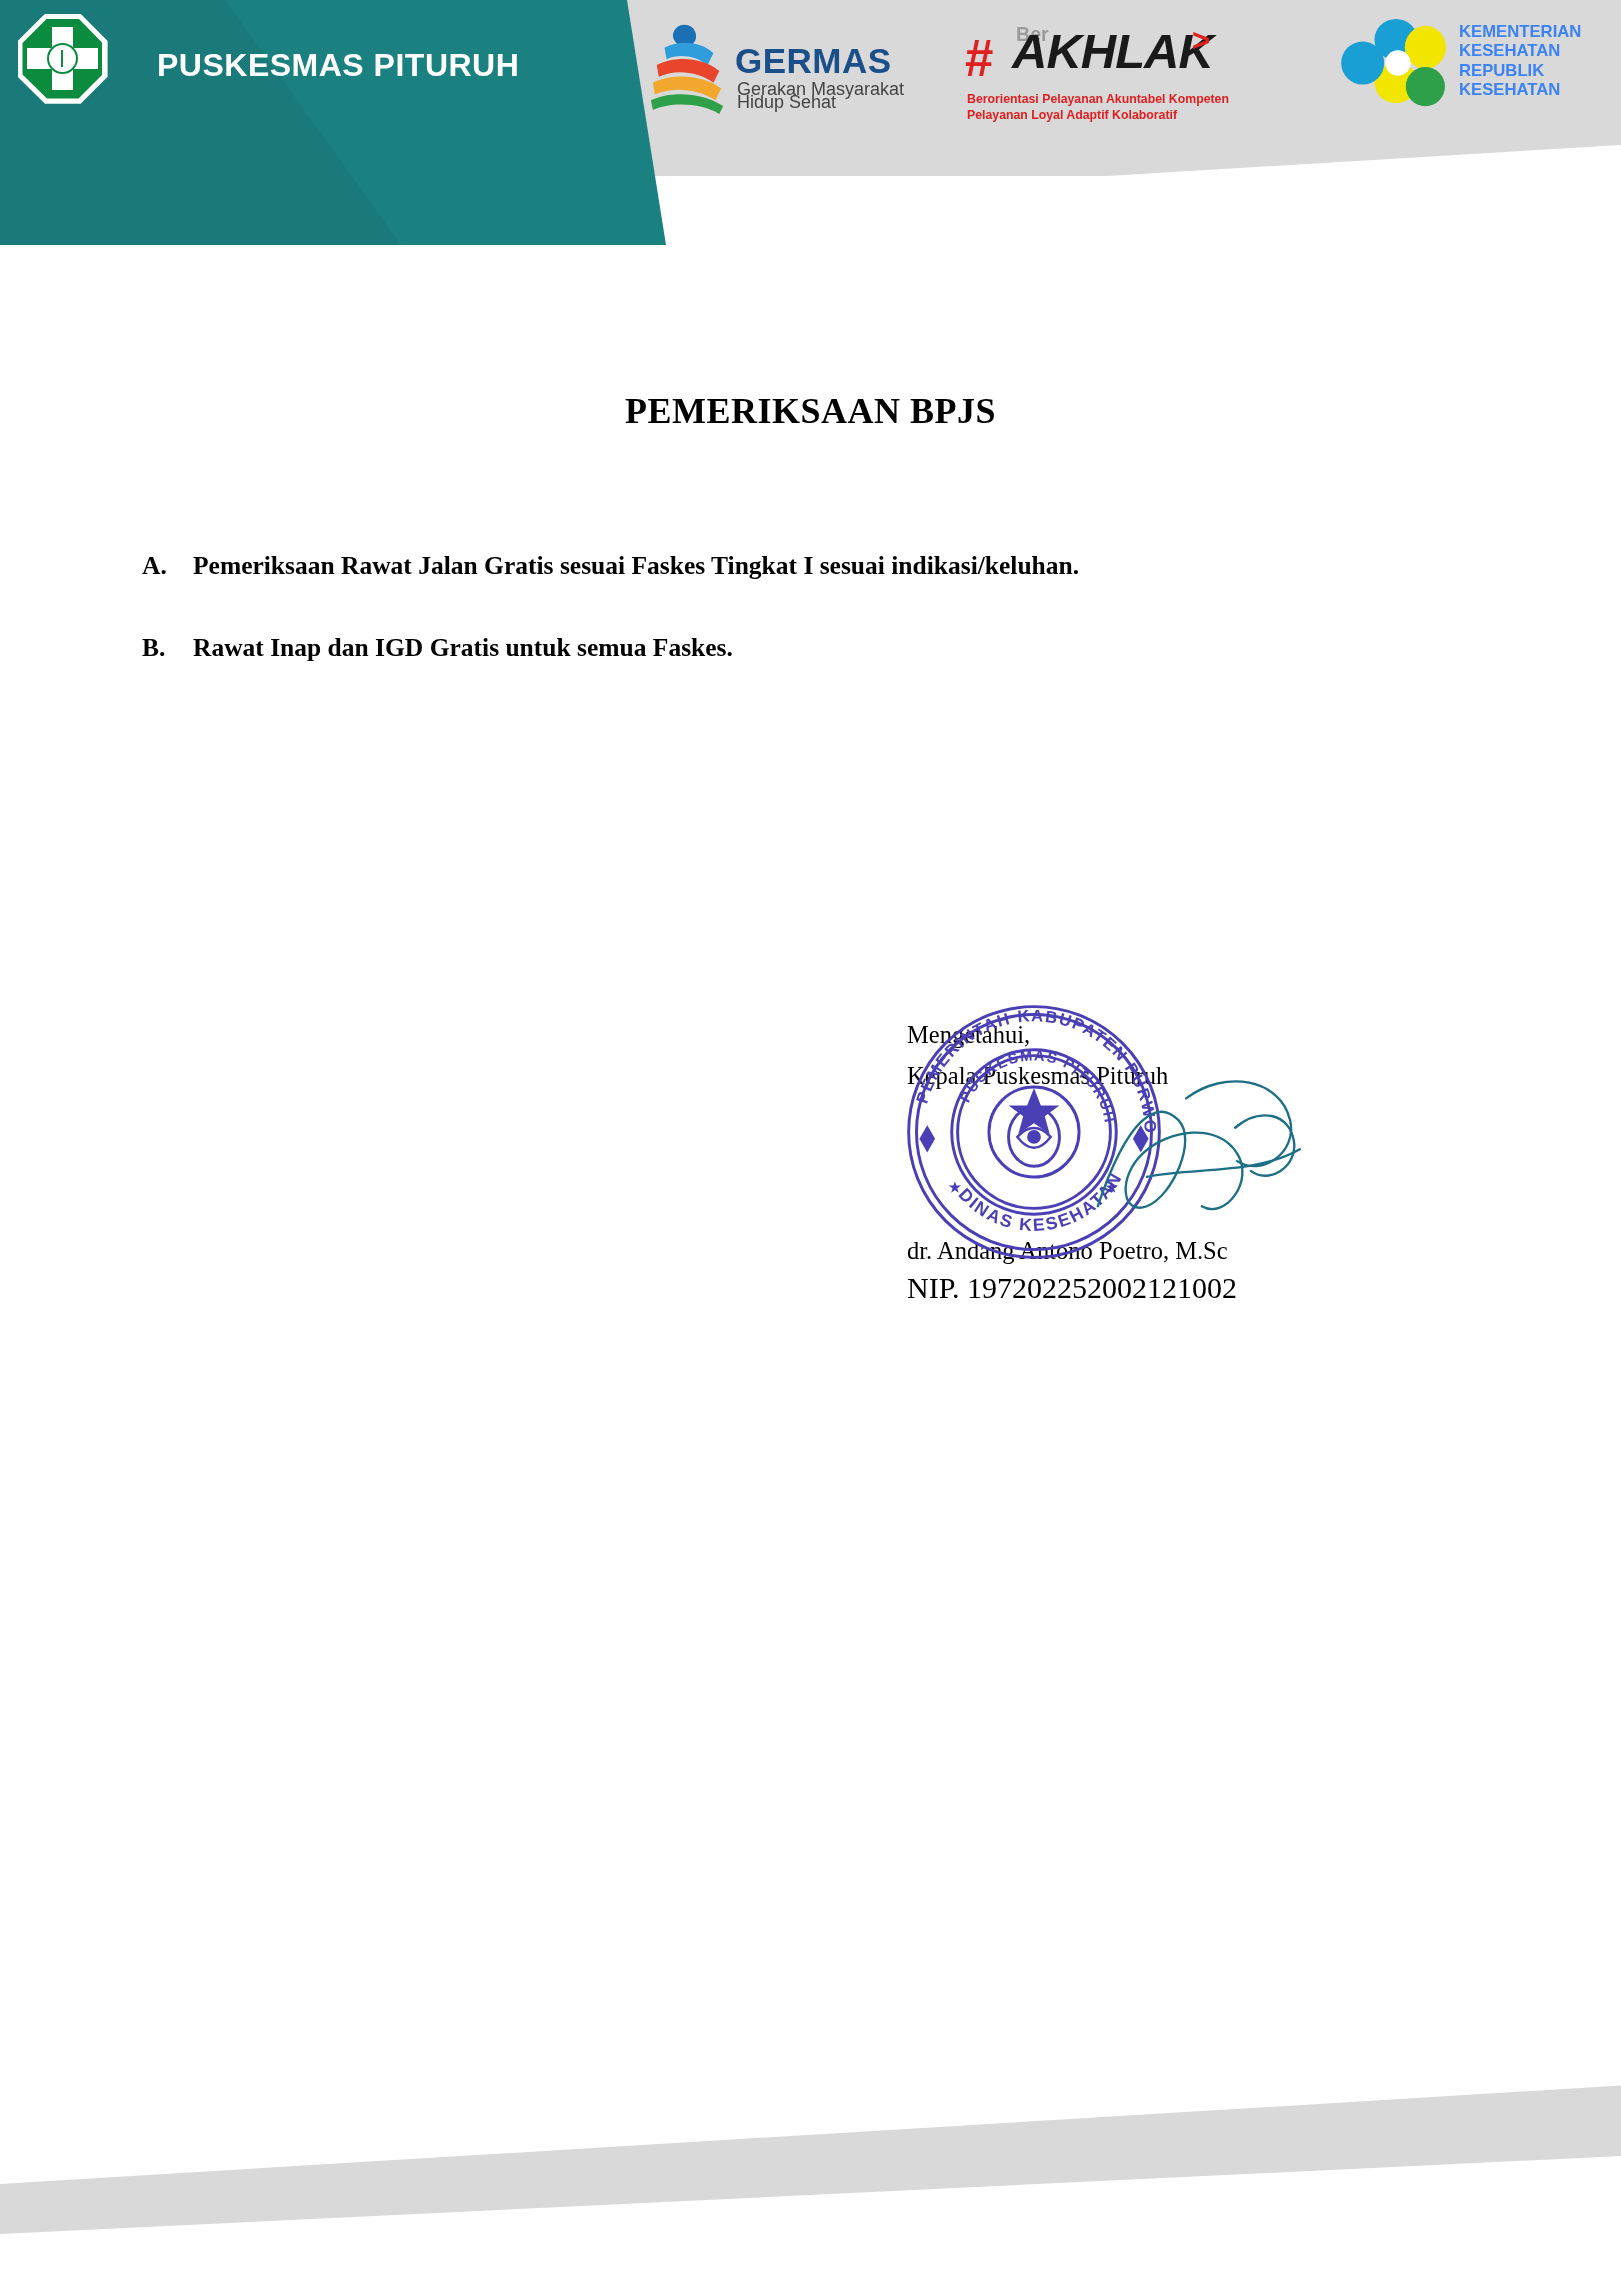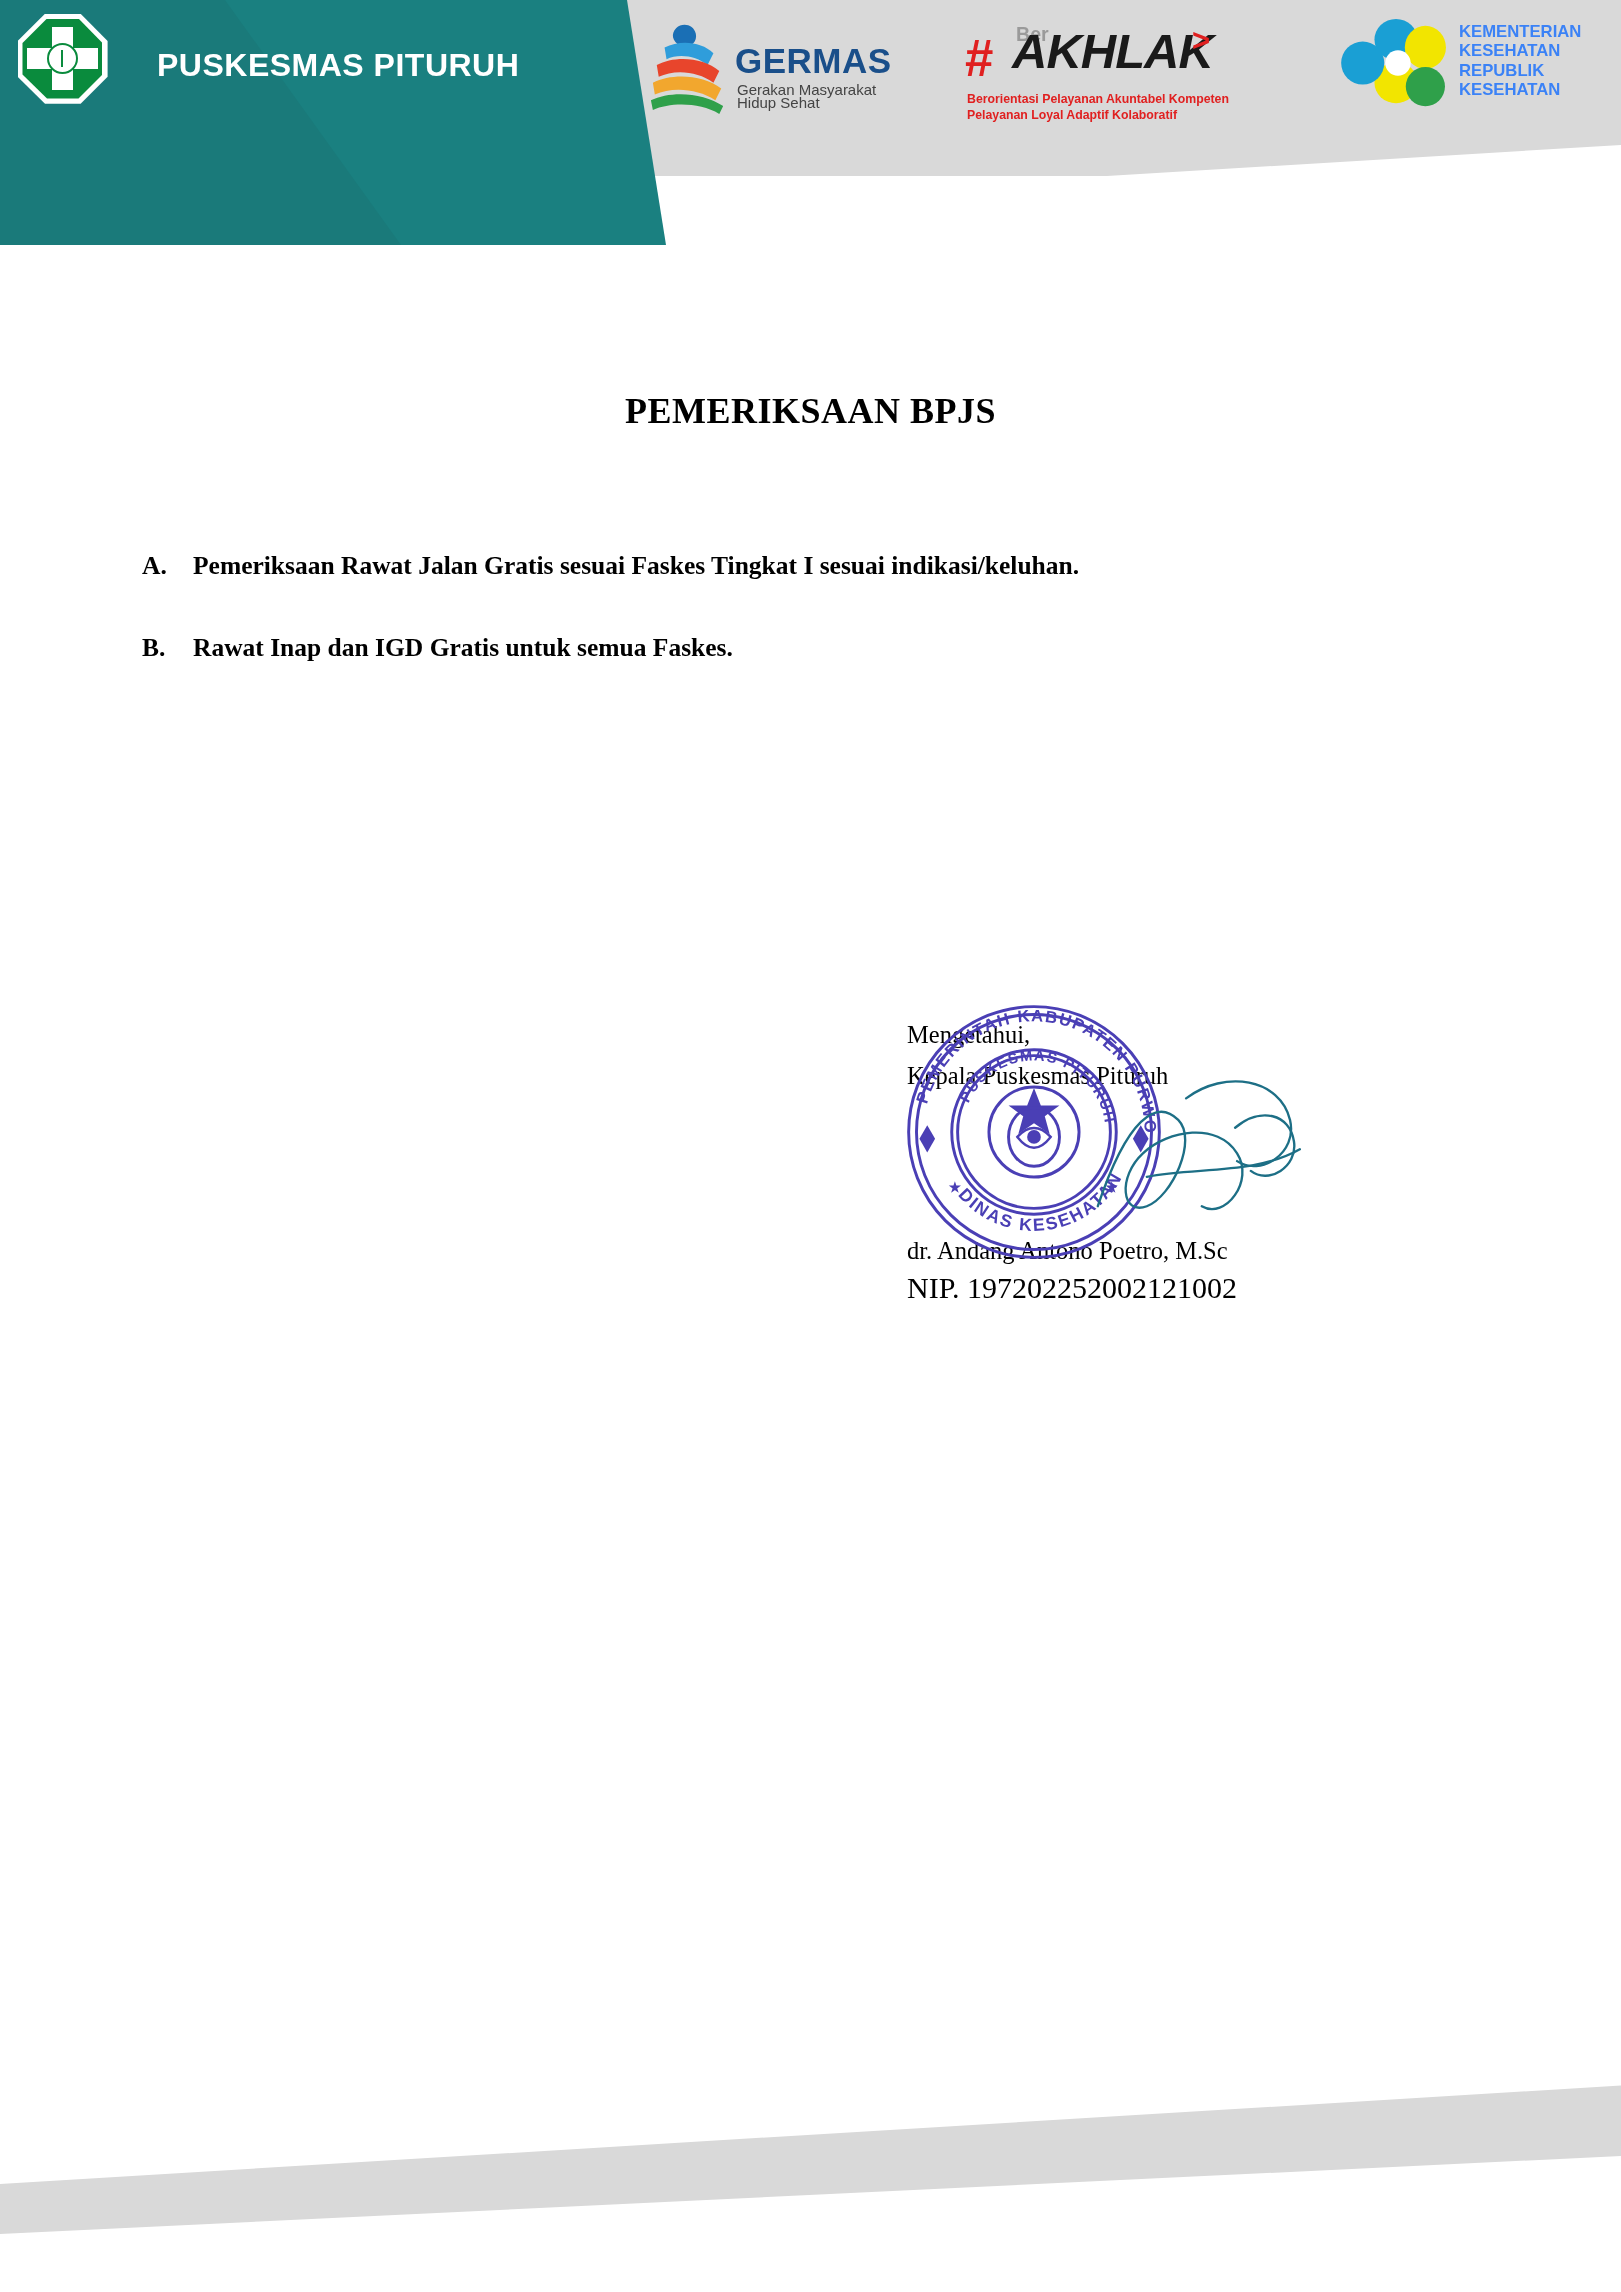--- a/index.html
+++ b/index.html
@@ -142,21 +142,21 @@
     font-weight: bold;
     font-size: 35px;
     color: #1a4f8a;
     letter-spacing: 0.5px;
   }
   .germas-sub {
     position: absolute;
     left: 90px;
     top: 61px;
     font-family: "Liberation Sans", sans-serif;
-    font-size: 15px;
+    font-size: 18px;
     color: #444444;
     line-height: 13.7px;
   }
   .germas-fan {
     position: absolute;
     left: 0px;
     top: 0px;
     width: 84px;
     height: 94px;
   }

